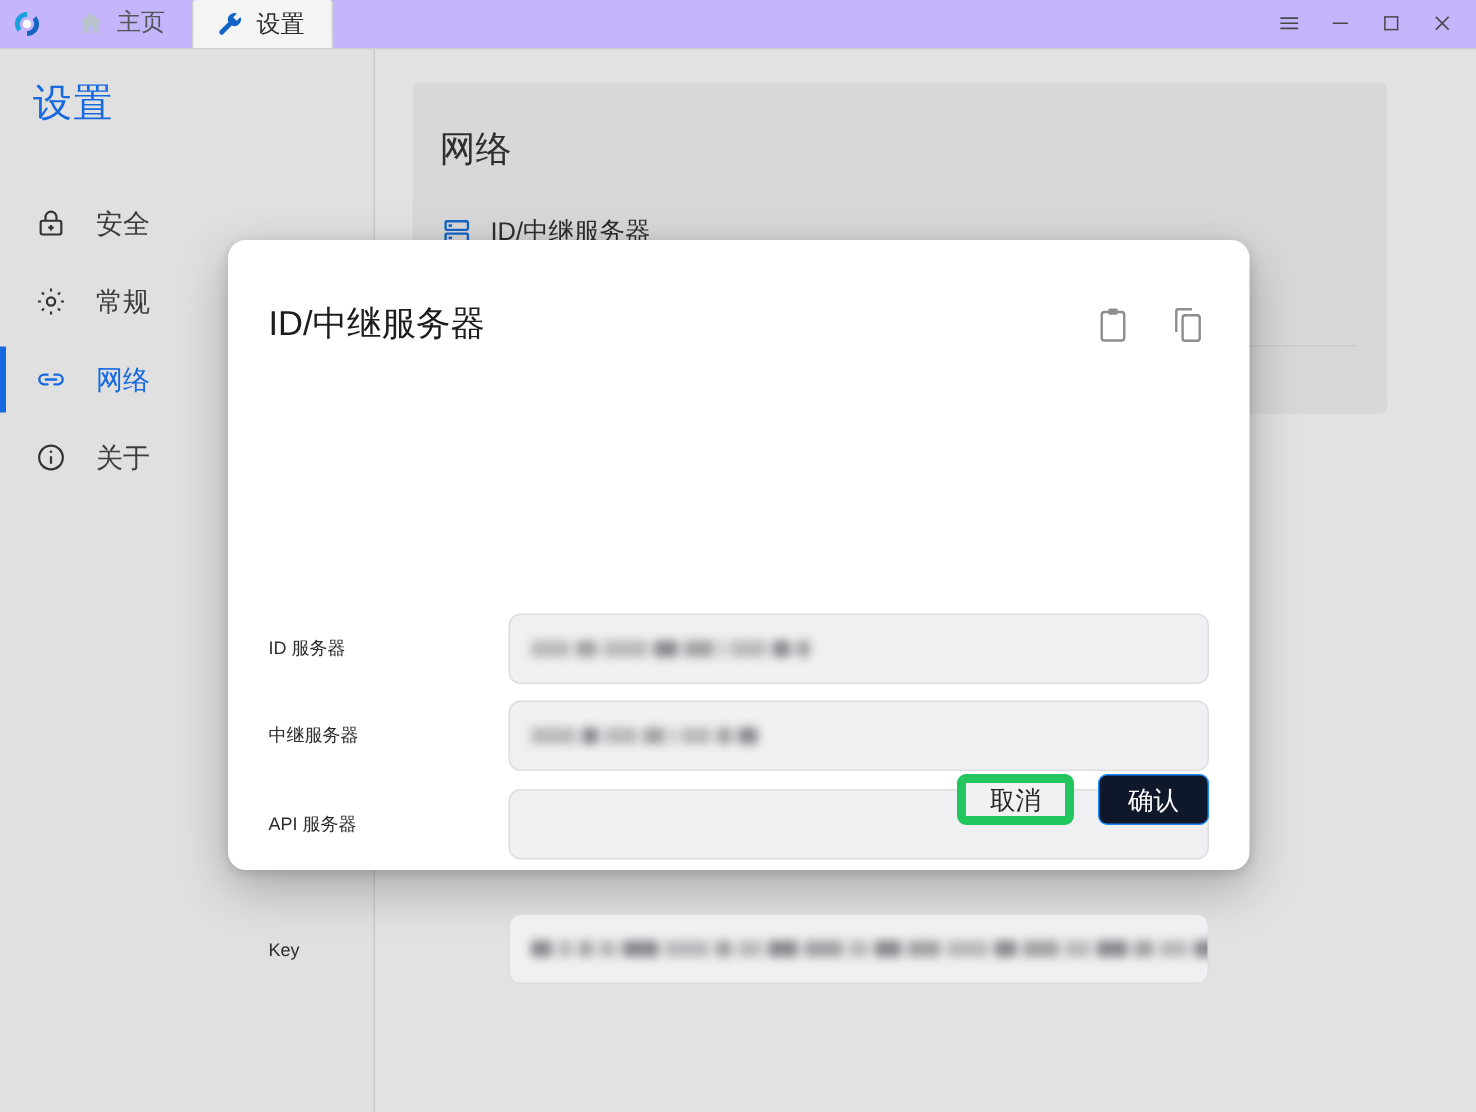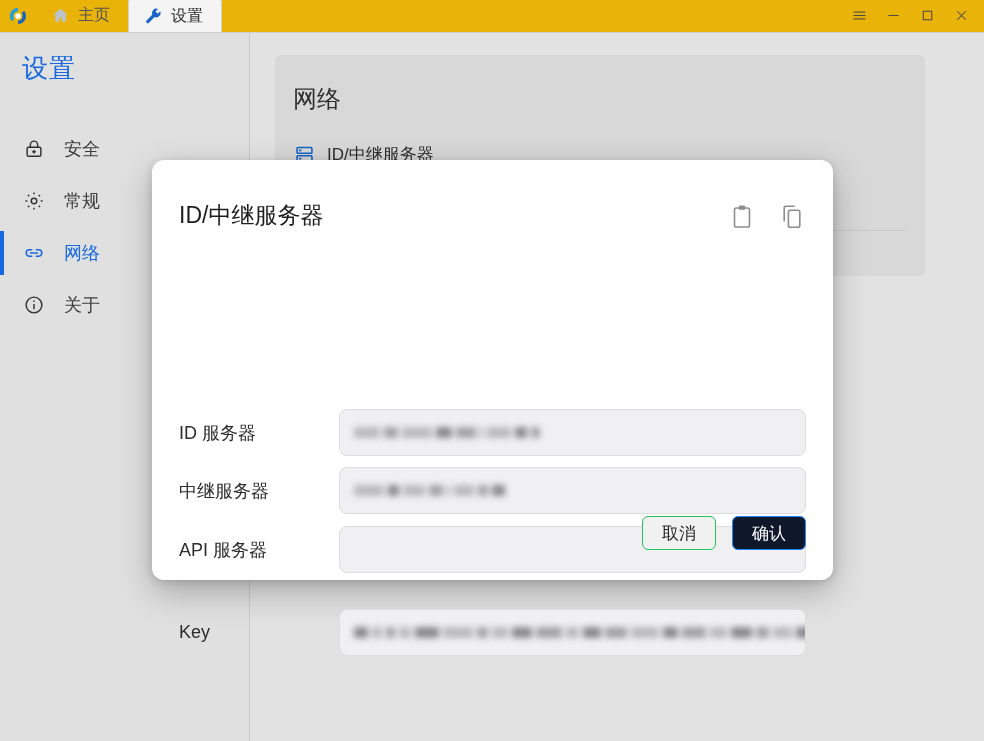--- a/index.html
+++ b/index.html
@@ -7,21 +7,21 @@
     width: 984px; height: 741px;
     font-family: "Liberation Sans", "DejaVu Sans", sans-serif;
     background: #e2e2e2;
     overflow: hidden;
   }
 
   
   #titlebar {
     position: absolute; top: 0; left: 0;
     width: 984px; height: 33px;
-    background: #eab308;
+    background: #c4b5fd;
     display: flex; align-items: flex-end;
     border-bottom: 1px solid #cfcfcf;
   }
   #app-logo {
     width: 36px; height: 33px;
     display: flex; align-items: center; justify-content: center;
     flex: 0 0 auto;
   }
   .tabstrip { display: flex; align-items: flex-end; height: 33px; }
   .tab {
@@ -121,21 +121,21 @@
     display: flex; align-items: center; justify-content: center;
     cursor: default;
   }
 
   .formrow {
     position: absolute; left: 27px; width: 627px;
     height: 47px; display: flex; align-items: center;
   }
   .formrow .flabel {
     width: 160px; flex: 0 0 160px;
-    font-size: 18px; color: #2c2c2c;
+    font-size: 12px; color: #2c2c2c;
   }
   .finput {
     position: relative;
     flex: 1 1 auto; height: 47px;
     background: #f0f0f2;
     border: 1px solid #dddde0;
     border-radius: 8px;
     display: flex; align-items: center;
     padding: 0 14px;
     overflow: hidden;
@@ -155,21 +155,21 @@
   #btnbar {
     position: absolute; right: 27px; bottom: 30px;
     display: flex; gap: 16px; align-items: center;
   }
   .btn {
     height: 34px; min-width: 74px;
     border-radius: 6px; font-size: 17px;
     display: flex; align-items: center; justify-content: center;
     cursor: default; padding: 0 16px;
   }
-  .btn.secondary { background: #f1f1f1; border: 1px solid #22c55e; color: #262626; }
+  .btn.secondary { background: #f1f1f1; border: 6px solid #22c55e; color: #262626; }
   .btn.primary { background: #0f172a; border: 1px solid #1a88ff; color: #ffffff; }
 </style>
 </head>
 <body>
 
 <div id="titlebar">
 
   <div id="app-logo">
     <svg width="22" height="22" viewBox="0 0 24 24">
       <path d="M12 3.2A8.8 8.8 0 0 0 3.2 12a8.8 8.8 0 0 0 2.1 5.7l2.6-2.4A5.3 5.3 0 0 1 12 6.8z" fill="#1a9fe0"></path>

